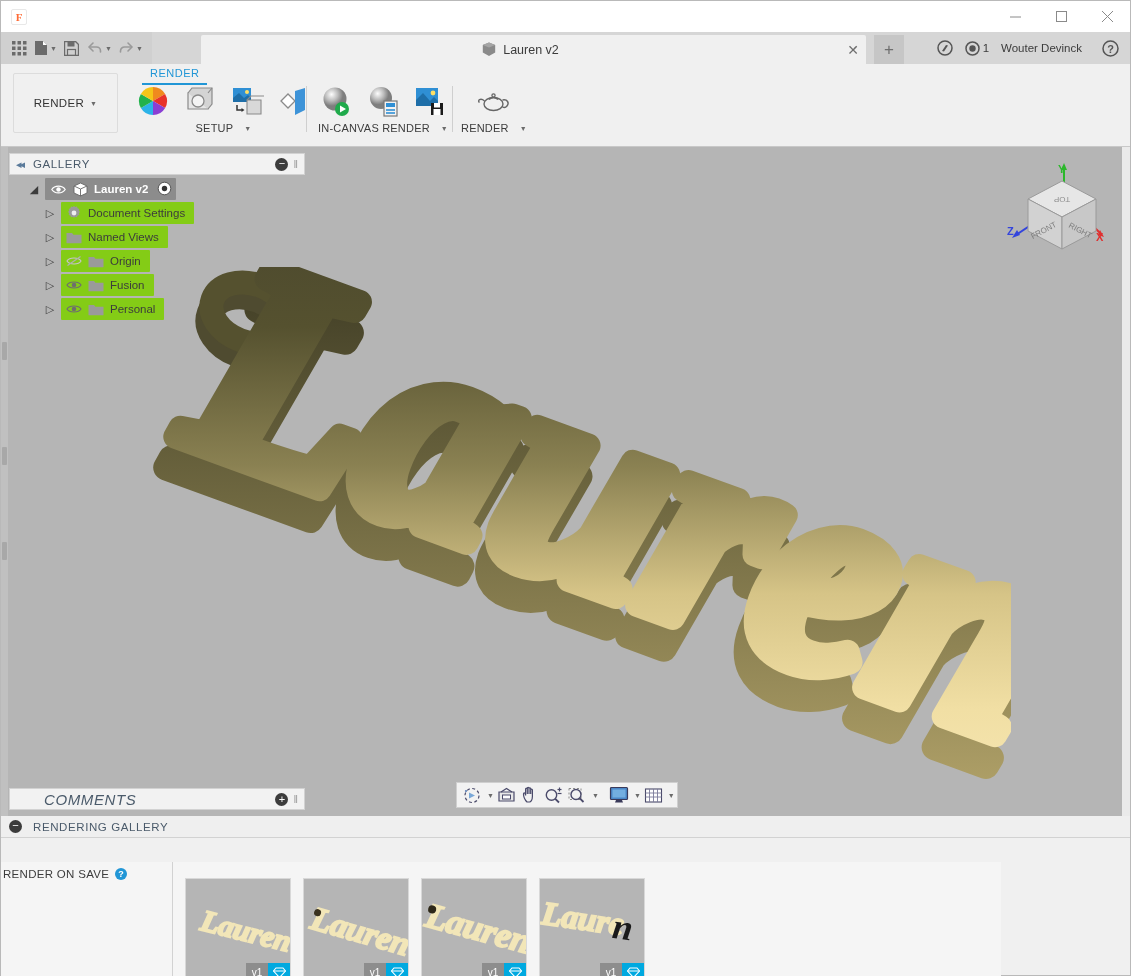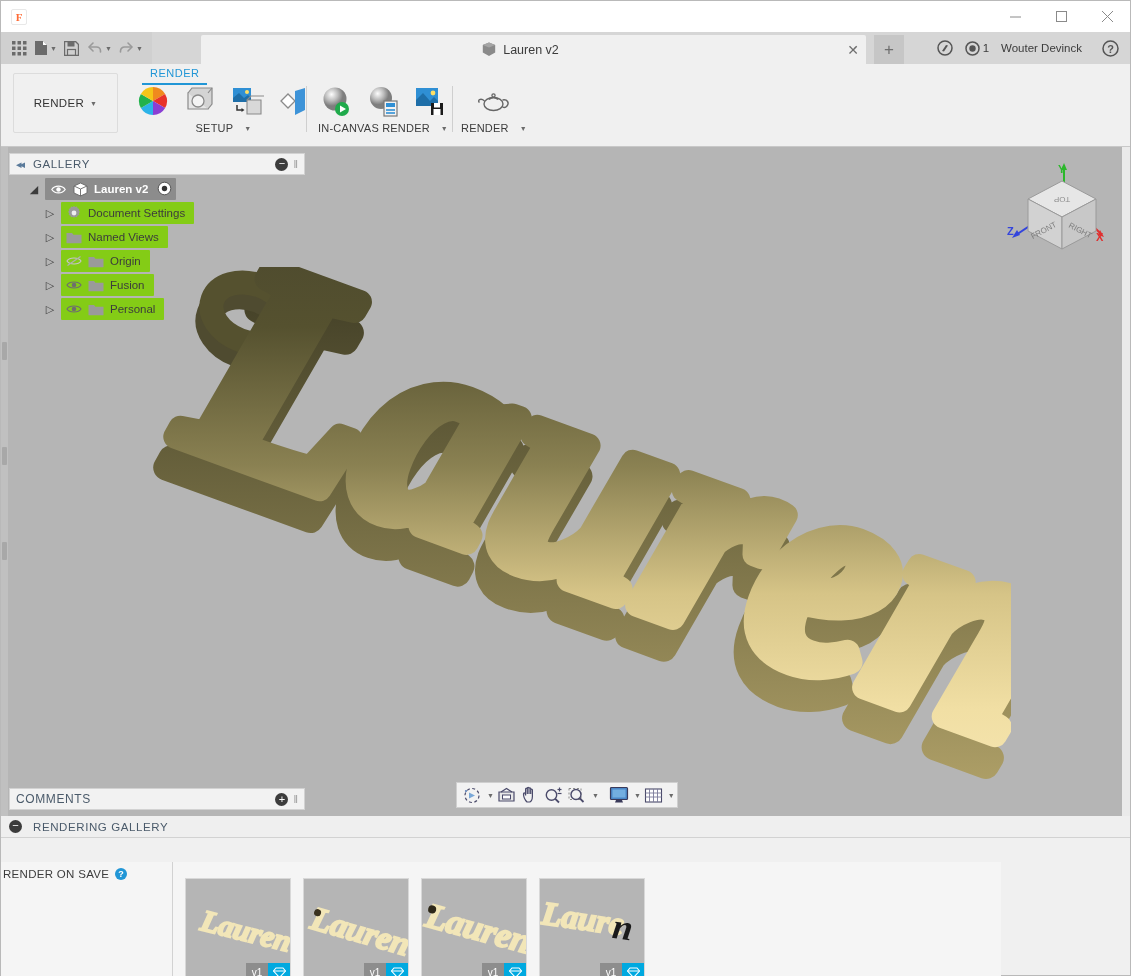--- a/index.html
+++ b/index.html
@@ -178,21 +178,21 @@
     height: 22px; display: flex; align-items: center; justify-content: center;
     padding: 0 2px;
   }
 
   
   .comments {
     position: absolute; left: 8px; bottom: 6px; width: 296px; height: 22px;
     background: #f2f2f2; border: 1px solid #d2d2d2;
     display: flex; align-items: center; padding: 0 6px;
   }
-  .cm-title { margin-left: 0; font-size: 12px; color: #4a5a6a; letter-spacing: 0.6px; }
+  .cm-title { margin-left: 28px; font-size: 15px; color: #4a5a6a; letter-spacing: 0.6px; font-style: italic; }
   .cm-plus {
     margin-left: auto; width: 13px; height: 13px; border-radius: 50%;
     background: #3c3c3c; color: #fff; font-size: 11px; line-height: 12px;
     text-align: center;
   }
 
   
   .gallery-hdr {
     position: absolute; left: 0; top: 815px; width: 1129px; height: 22px;
     background: #efefef; border-bottom: 1px solid #d2d2d2;

